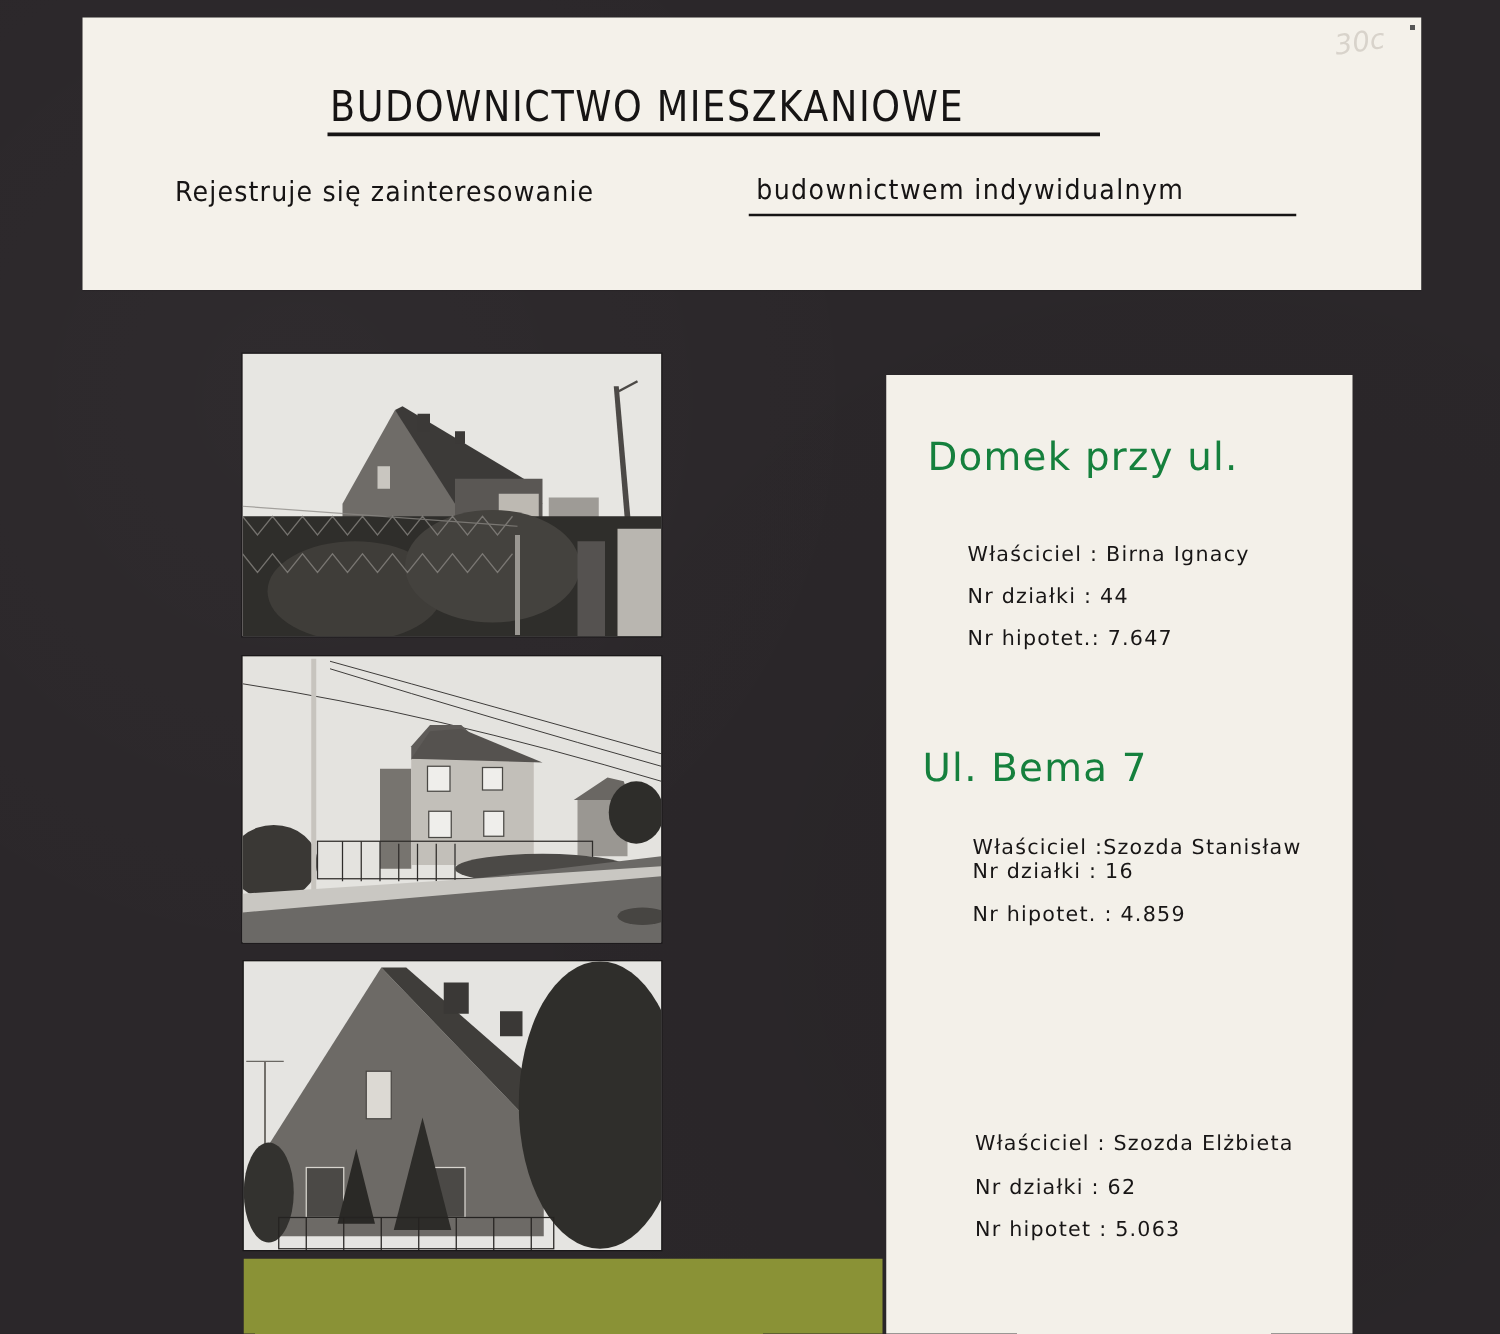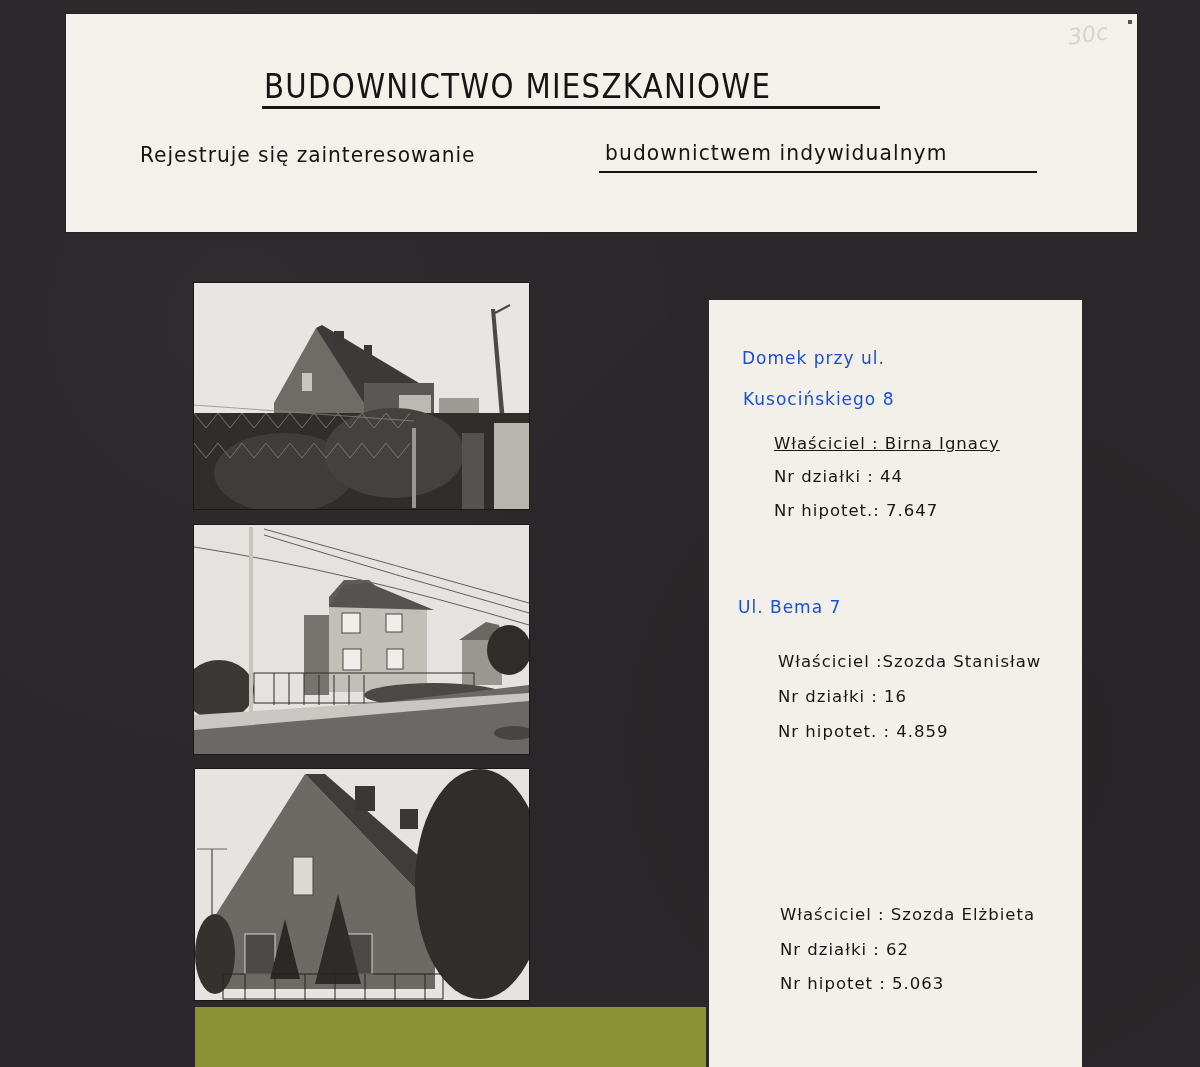--- a/index.html
+++ b/index.html
@@ -61,21 +61,21 @@
     .green-strip {
       position: absolute; left: 195px; top: 1007px; width: 511px; height: 60px;
       background: #8a9236;
     }
 
     .info-card {
       position: absolute; left: 709px; top: 300px; width: 373px; height: 767px;
       background: #f3f0e9;
     }
     .entry-title {
-      position: absolute; font-size: 17px; color: #1d4ed8; letter-spacing: 1px; white-space: nowrap;
+      position: absolute; font-size: 31px; color: #15803d; letter-spacing: 1px; white-space: nowrap;
     }
     .entry-detail {
       position: absolute; font-size: 16.5px; color: #181616; letter-spacing: 1px; white-space: nowrap;
     }
   </style>
 </head>
 <body>
 
 <div class="page-bg"></div>
 
@@ -195,26 +195,25 @@
       <line x1="230" y1="205" x2="230" y2="231"></line>
     </g>
   </svg>
 </div>
 
 <div class="green-strip"></div>
 
 <div class="info-card">
 
   <div class="entry-title" style="left:33px; top:48px;">Domek przy ul.</div>
-  <div class="entry-title" style="left:34px; top:89px;">Kusocińskiego 8</div>
-  <div class="entry-detail" style="left:65px; top:134px;text-decoration:underline;">Właściciel : Birna Ignacy</div>
+  <div class="entry-detail" style="left:65px; top:134px;">Właściciel : Birna Ignacy</div>
   <div class="entry-detail" style="left:65px; top:167px;">Nr działki : 44</div>
   <div class="entry-detail" style="left:65px; top:201px;">Nr hipotet.: 7.647</div>
 
   <div class="entry-title" style="left:29px; top:297px;">Ul. Bema 7</div>
-  <div class="entry-detail" style="left:69px; top:352px;">Właściciel :Szozda Stanisław</div>
+  <div class="entry-detail" style="left:69px; top:368px;">Właściciel :Szozda Stanisław</div>
   <div class="entry-detail" style="left:69px; top:387px;">Nr działki  : 16</div>
   <div class="entry-detail" style="left:69px; top:422px;">Nr hipotet. : 4.859</div>
 
   <div class="entry-detail" style="left:71px; top:605px;">Właściciel : Szozda Elżbieta</div>
   <div class="entry-detail" style="left:71px; top:640px;">Nr działki :  62</div>
   <div class="entry-detail" style="left:71px; top:674px;">Nr hipotet :  5.063</div>
 </div>
 
 </body></html>

